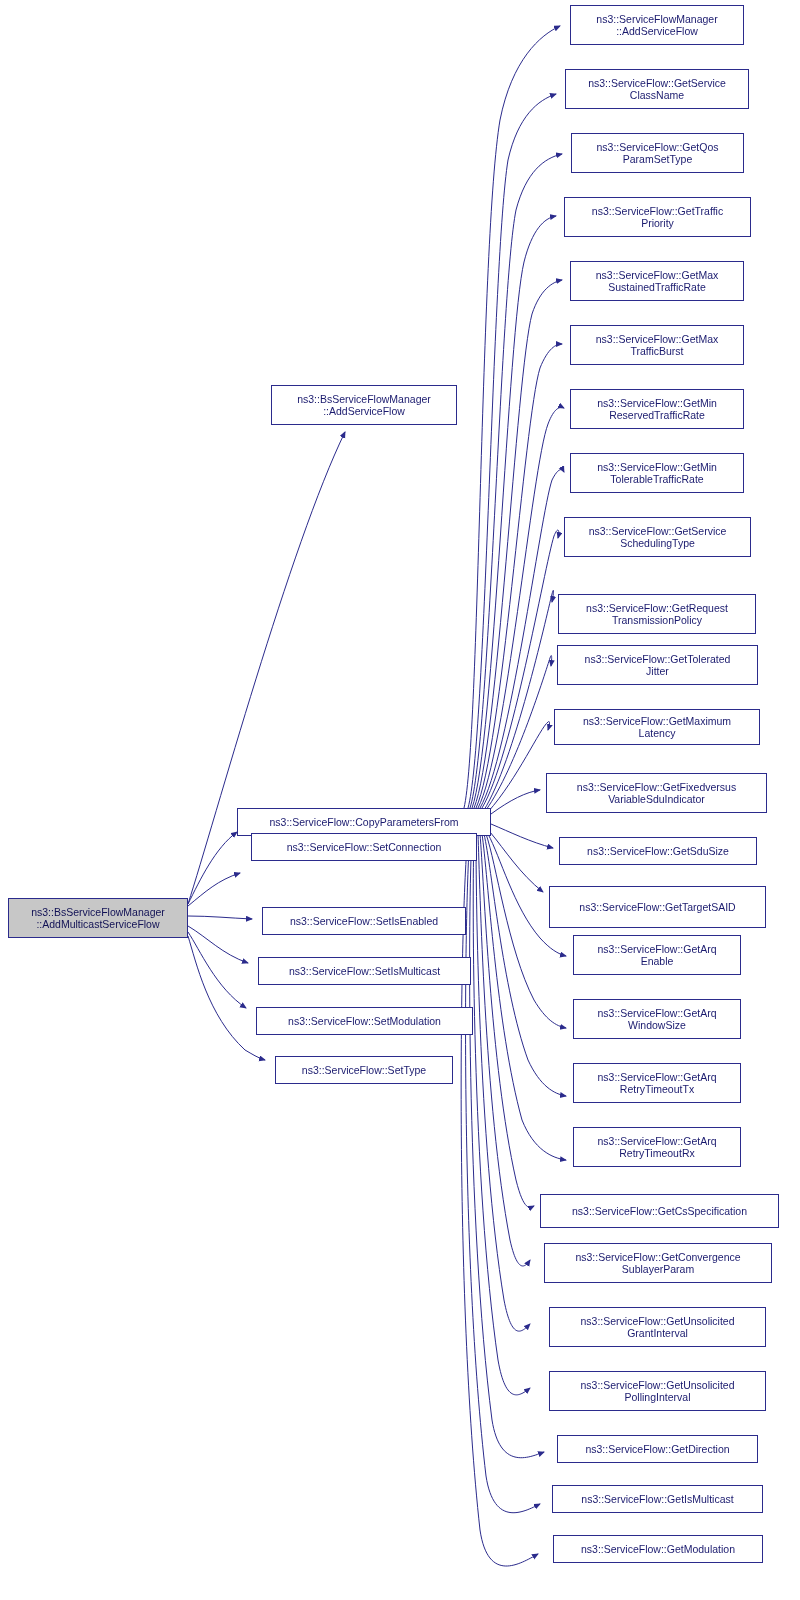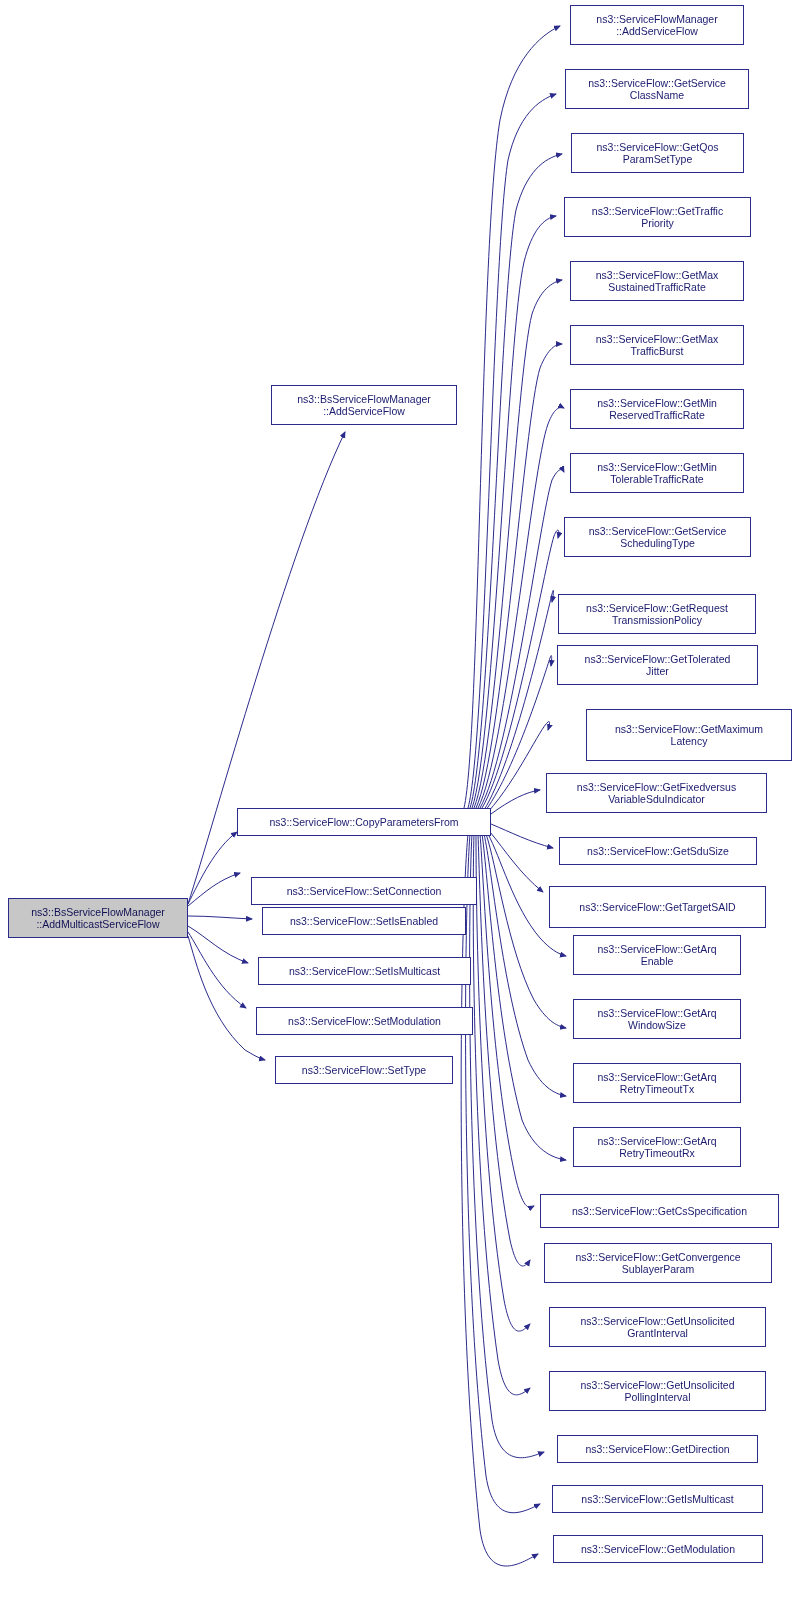--- a/index.html
+++ b/index.html
@@ -89,21 +89,21 @@
         <path d="M 470,834 C 464,910 460,1256 486,1476 C 494,1528 524,1512 540,1504" fill="none" stroke="#2b2b8c" stroke-width="1" marker-end="url(#arrow)"></path>
         <path d="M 468,834 C 460,916 454,1294 480,1530 C 488,1584 520,1564 538,1554" fill="none" stroke="#2b2b8c" stroke-width="1" marker-end="url(#arrow)"></path>
       </g>
   </svg>
   <div id="node-layer">
       <div class="node root" style="left: 8px; top: 898px; width: 180px; height: 40px;">ns3::BsServiceFlowManager
 ::AddMulticastServiceFlow</div>
       <div class="node" style="left: 271px; top: 385px; width: 186px; height: 40px;">ns3::BsServiceFlowManager
 ::AddServiceFlow</div>
       <div class="node" style="left: 237px; top: 808px; width: 254px; height: 26px;">ns3::ServiceFlow::CopyParametersFrom</div>
-      <div class="node" style="left: 251px; top: 877px; width: 226px; height: 26px;">ns3::ServiceFlow::SetConnection</div>
+      <div class="node" style="left: 251px; top: 833px; width: 226px; height: 26px;">ns3::ServiceFlow::SetConnection</div>
       <div class="node" style="left: 262px; top: 907px; width: 204px; height: 26px;">ns3::ServiceFlow::SetIsEnabled</div>
       <div class="node" style="left: 258px; top: 957px; width: 213px; height: 26px;">ns3::ServiceFlow::SetIsMulticast</div>
       <div class="node" style="left: 256px; top: 1007px; width: 217px; height: 26px;">ns3::ServiceFlow::SetModulation</div>
       <div class="node" style="left: 275px; top: 1056px; width: 178px; height: 26px;">ns3::ServiceFlow::SetType</div>
       <div class="node" style="left: 570px; top: 5px; width: 174px; height: 40px;">ns3::ServiceFlowManager
 ::AddServiceFlow</div>
       <div class="node" style="left: 565px; top: 69px; width: 184px; height: 40px;">ns3::ServiceFlow::GetService
 ClassName</div>
       <div class="node" style="left: 571px; top: 133px; width: 173px; height: 40px;">ns3::ServiceFlow::GetQos
 ParamSetType</div>
@@ -116,21 +116,21 @@
       <div class="node" style="left: 570px; top: 389px; width: 174px; height: 40px;">ns3::ServiceFlow::GetMin
 ReservedTrafficRate</div>
       <div class="node" style="left: 570px; top: 453px; width: 174px; height: 40px;">ns3::ServiceFlow::GetMin
 TolerableTrafficRate</div>
       <div class="node" style="left: 564px; top: 517px; width: 187px; height: 40px;">ns3::ServiceFlow::GetService
 SchedulingType</div>
       <div class="node" style="left: 558px; top: 581px; width: 198px; height: 40px; margin-top: 13px;">ns3::ServiceFlow::GetRequest
 TransmissionPolicy</div>
       <div class="node" style="left: 557px; top: 645px; width: 201px; height: 40px;">ns3::ServiceFlow::GetTolerated
 Jitter</div>
-      <div class="node" style="left: 554px; top: 709px; width: 206px; height: 52px; margin-left: 32px;">ns3::ServiceFlow::GetMaximum
+      <div class="node" style="left: 554px; top: 709px; width: 206px; height: 36px;">ns3::ServiceFlow::GetMaximum
 Latency</div>
       <div class="node" style="left: 546px; top: 773px; width: 221px; height: 40px;">ns3::ServiceFlow::GetFixedversus
 VariableSduIndicator</div>
       <div class="node" style="left: 559px; top: 837px; width: 198px; height: 26px;">ns3::ServiceFlow::GetSduSize</div>
       <div class="node" style="left: 549px; top: 886px; width: 217px; height: 42px;">ns3::ServiceFlow::GetTargetSAID</div>
       <div class="node" style="left: 573px; top: 935px; width: 168px; height: 40px;">ns3::ServiceFlow::GetArq
 Enable</div>
       <div class="node" style="left: 573px; top: 999px; width: 168px; height: 40px;">ns3::ServiceFlow::GetArq
 WindowSize</div>
       <div class="node" style="left: 573px; top: 1063px; width: 168px; height: 40px;">ns3::ServiceFlow::GetArq

